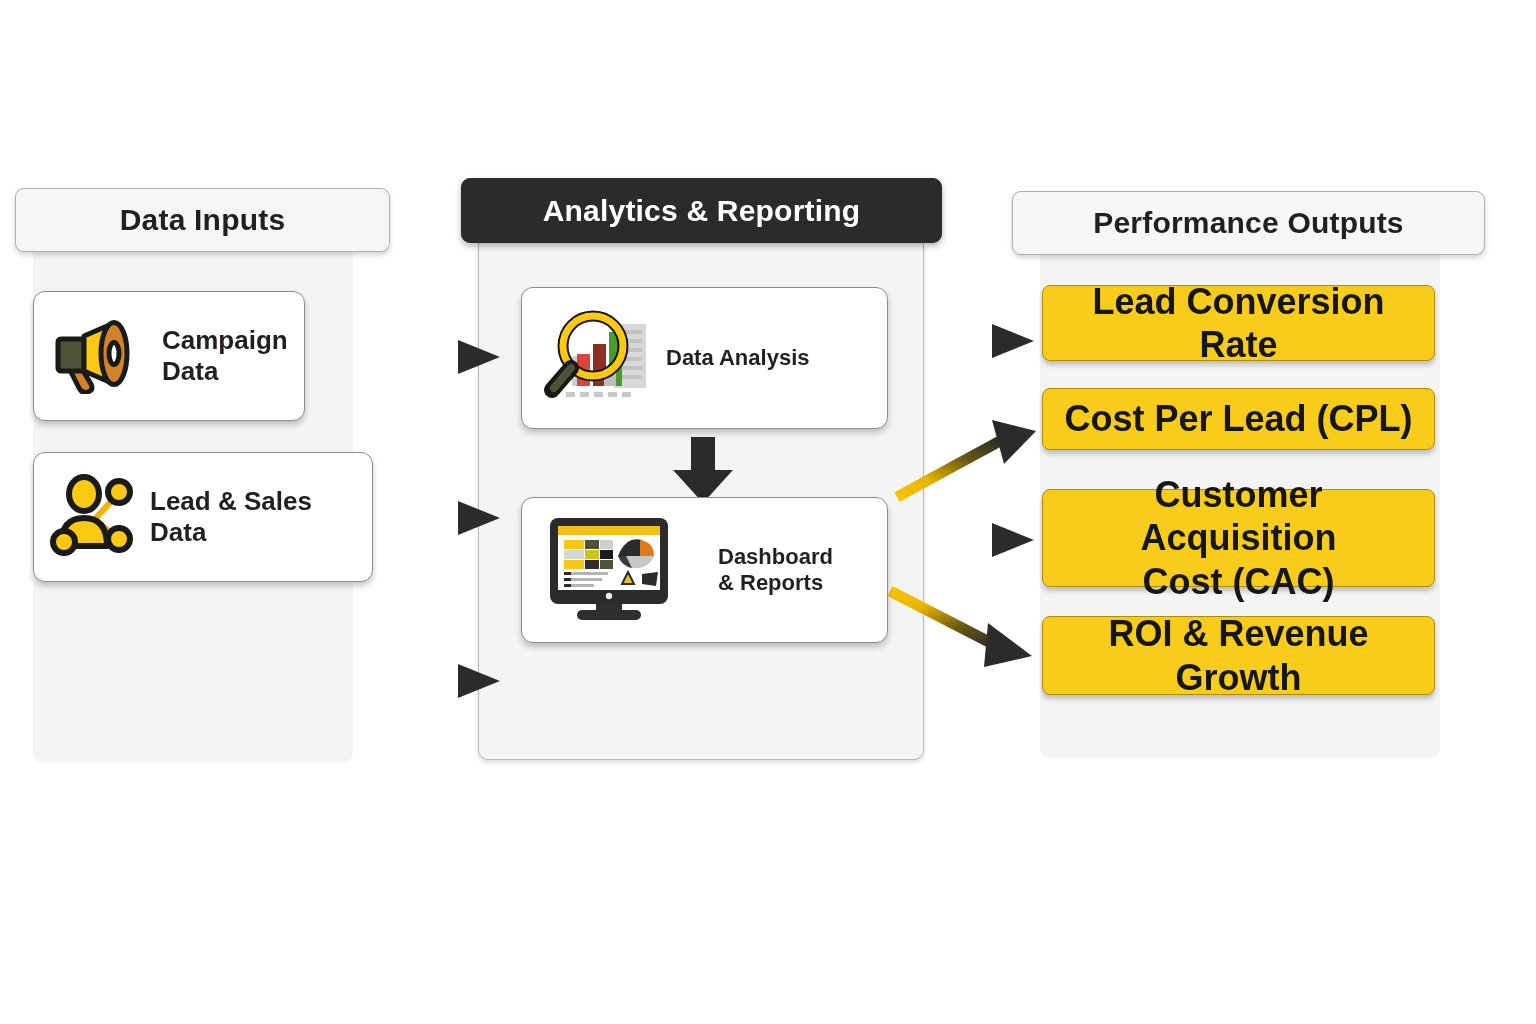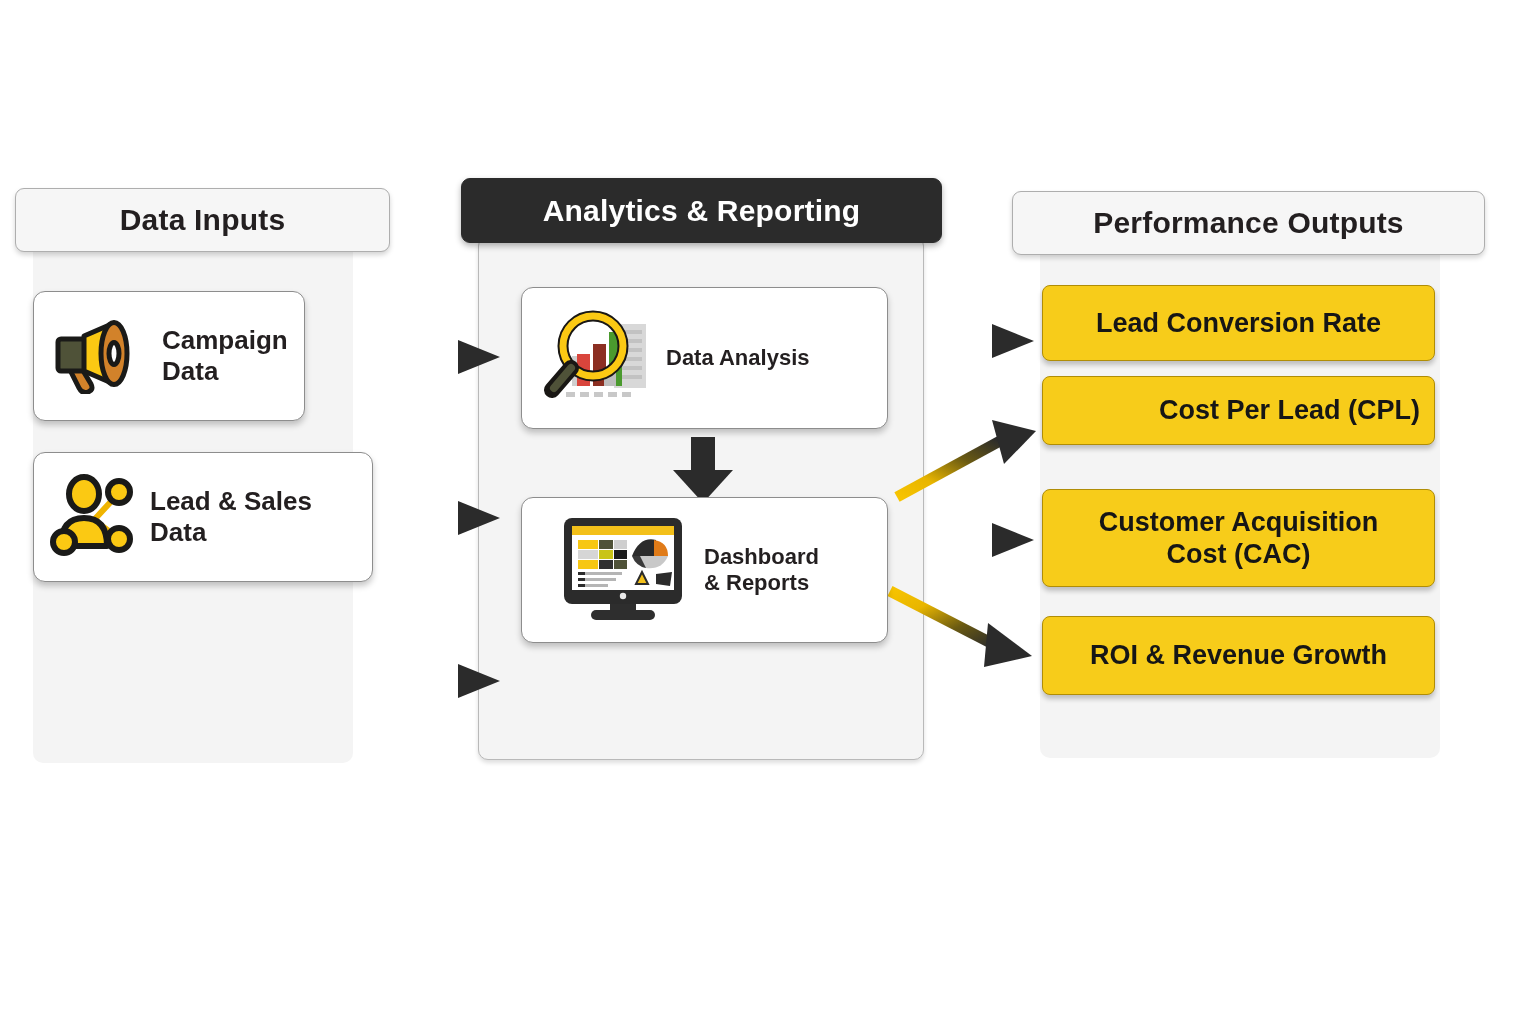--- a/index.html
+++ b/index.html
@@ -63,21 +63,21 @@
     position:absolute;
     background:#f7cc1a;
     border:1.6px solid #b08d06;
     border-radius:8px;
     box-shadow:0 4px 5px rgba(0,0,0,.22);
     display:flex;align-items:center;justify-content:center;
     text-align:center;
     box-sizing:border-box;
     color:#161616;
     font-weight:bold;
-    font-size:27px;
+    font-size:36px;
     line-height:1.2;
     padding:0 14px;
   }
 
   svg.arrows{position:absolute;left:0;top:0;width:1536px;height:1024px;pointer-events:none;}
 </style>
 </head>
 <body>
 
 <div id="stage">
@@ -224,21 +224,21 @@
         <circle cx="49" cy="40" r="30" fill="none" stroke="#fbc913" stroke-width="7"></circle>
         <line x1="27" y1="62" x2="8" y2="84" stroke="#191714" stroke-width="16" stroke-linecap="round"></line>
         <line x1="27" y1="62" x2="10" y2="82" stroke="#4f5238" stroke-width="8" stroke-linecap="round"></line>
       </svg>
     </span>
     <span class="ctxt">
       <span>Data Analysis</span>
     </span>
   </div>
 
-  <div class="card mid" style="left:521px;top:497px;width:367px;height:146px;padding-left:36px;">
+  <div class="card mid" style="left:521px;top:497px;width:367px;height:146px;padding-left:22px;gap:28px;">
     <span class="ico">
       <svg width="132" height="112" viewBox="0 0 132 112">
 
         <rect x="52" y="88" width="26" height="12" fill="#2e2e2e"></rect>
         <rect x="33" y="98" width="64" height="10" rx="5" fill="#2e2e2e"></rect>
 
         <rect x="6" y="6" width="118" height="86" rx="8" fill="#2b2b2b"></rect>
 
         <rect x="14" y="14" width="102" height="64" fill="#ffffff"></rect>
 
@@ -281,21 +281,21 @@
       <span>&amp; Reports</span>
     </span>
   </div>
 
   <div class="pill" style="left:1042px;top:285px;width:393px;height:76px;">
     <span>
       <span>Lead Conversion Rate</span>
     </span>
   </div>
 
-  <div class="pill" style="left:1042px;top:376px;width:393px;height:69px;justify-content:flex-end;">
+  <div class="pill" style="left:1042px;top:388px;width:393px;height:62px;">
     <span>
       <span>Cost Per Lead (CPL)</span>
     </span>
   </div>
 
   <div class="pill" style="left:1042px;top:489px;width:393px;height:98px;">
     <span>
       <span>Customer Acquisition</span><br>
       <span>Cost (CAC)</span>
     </span>

